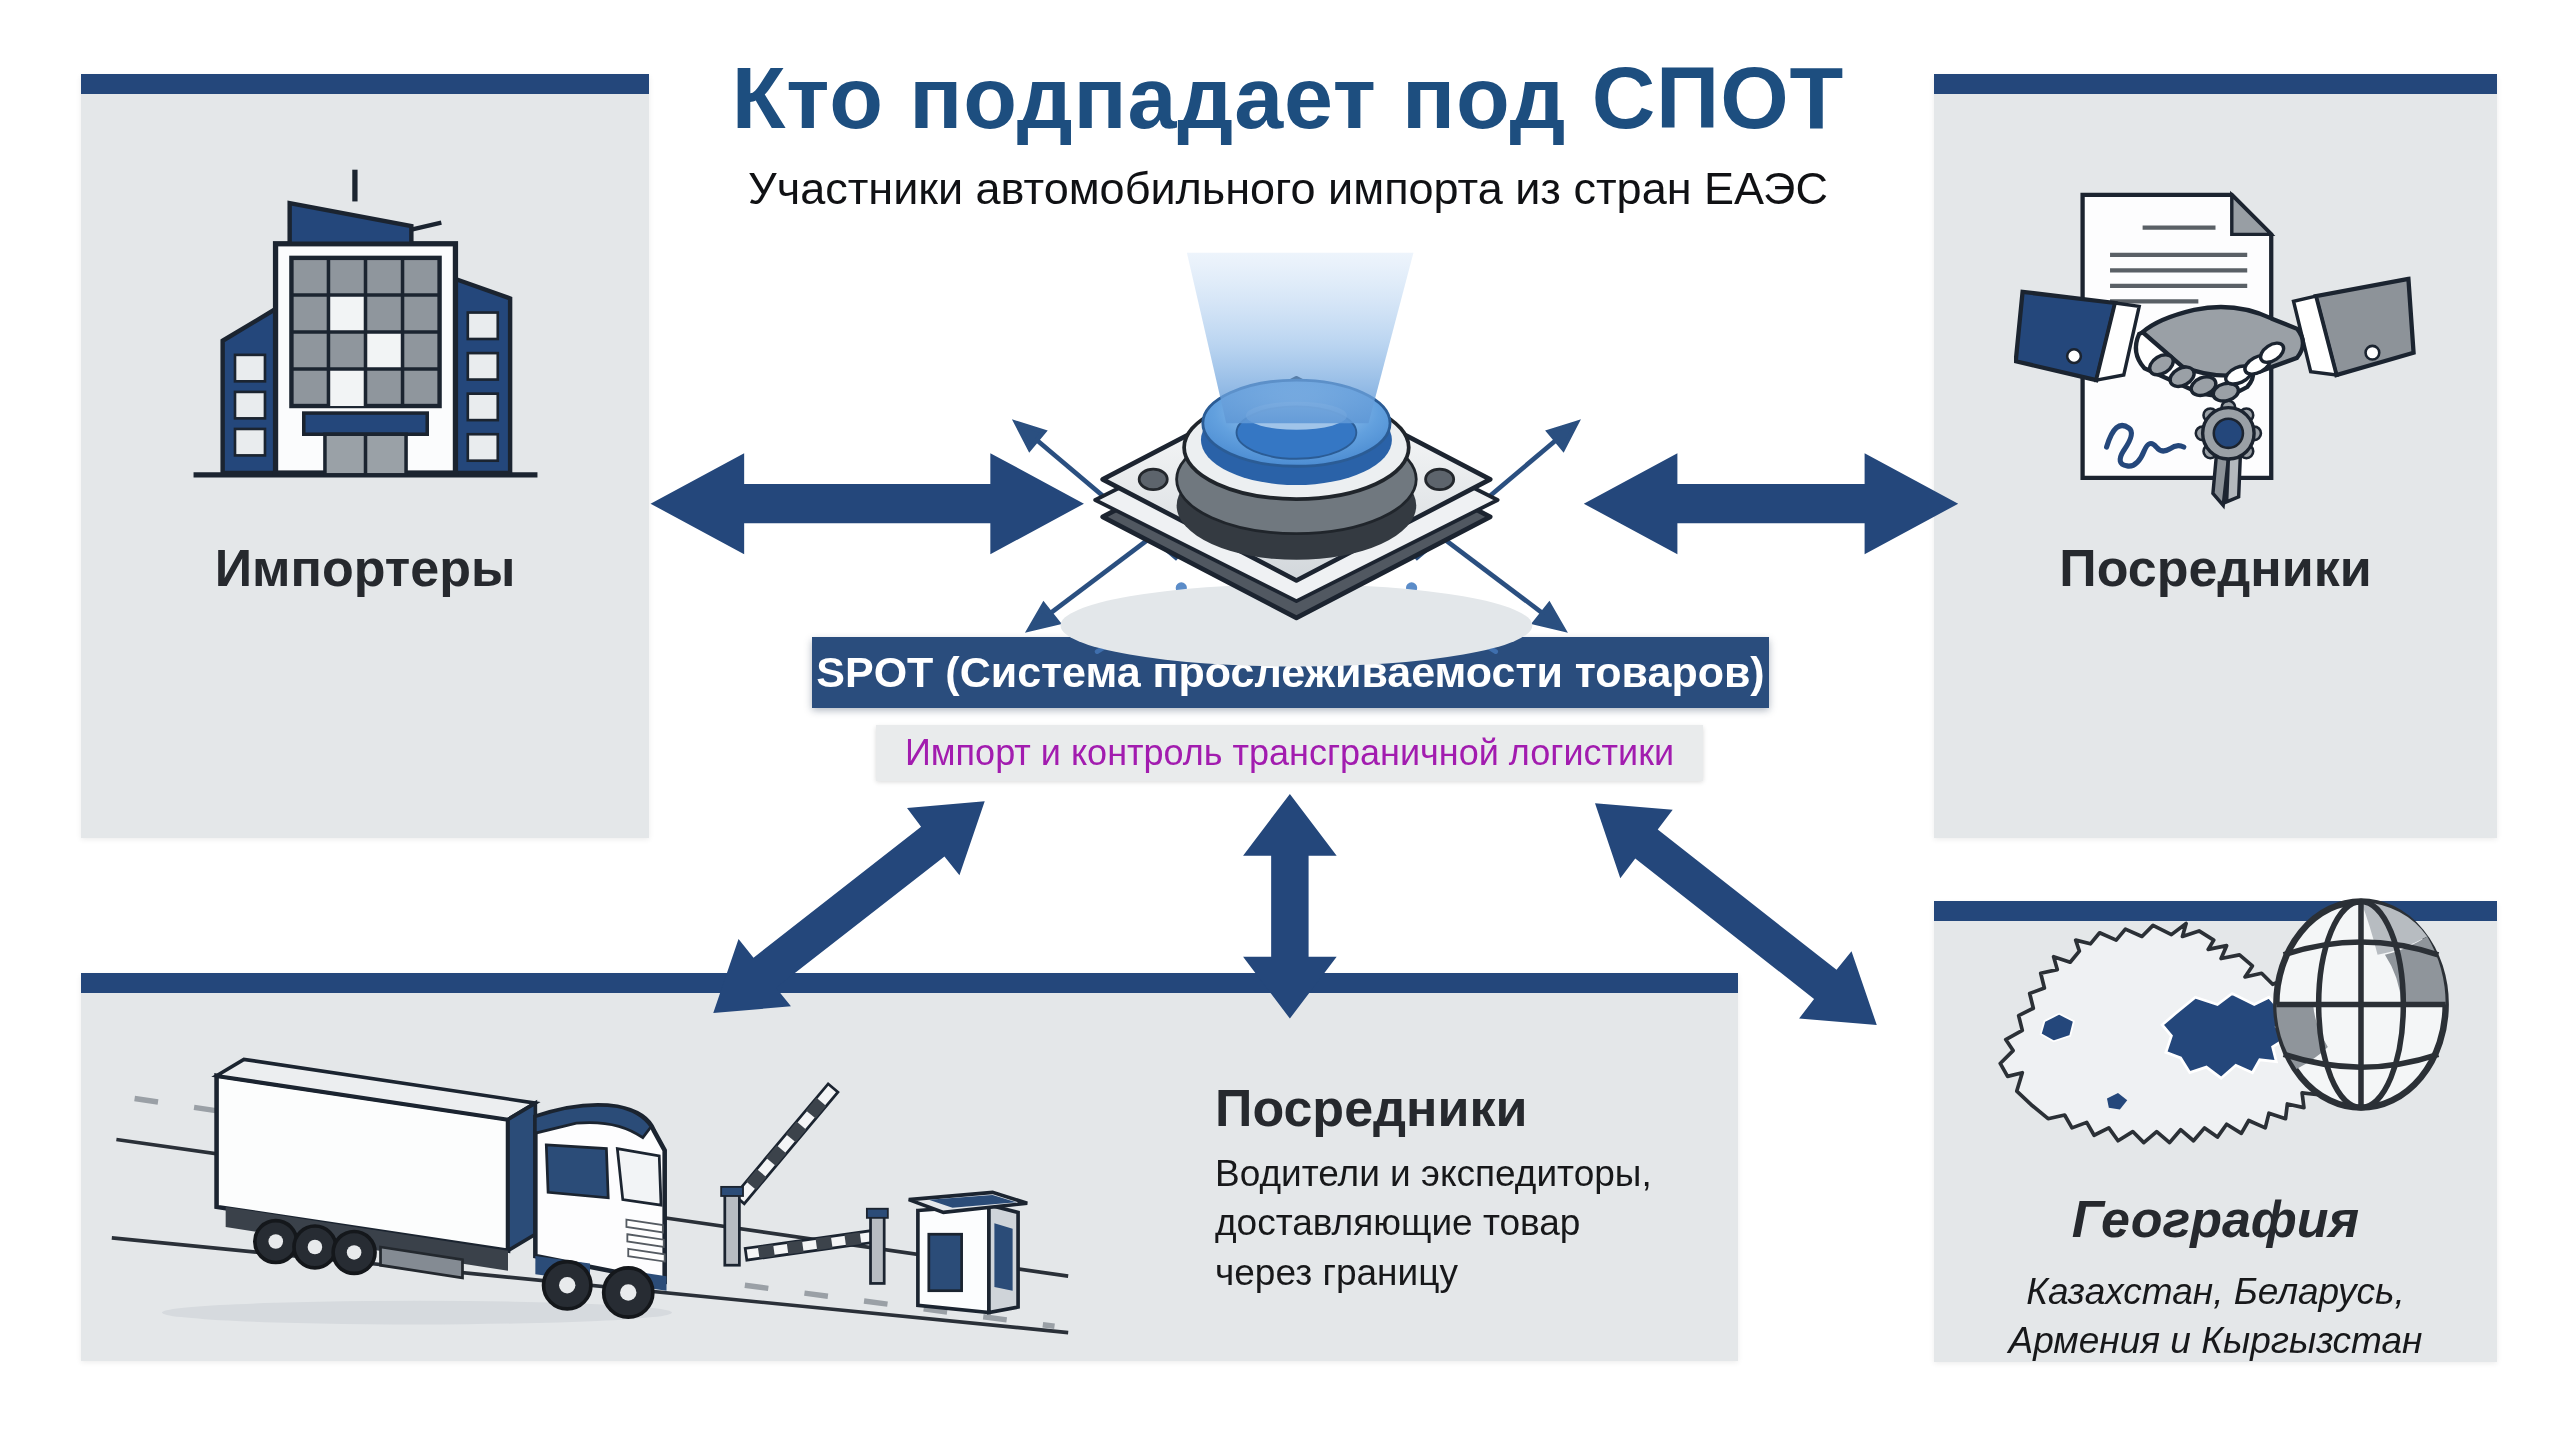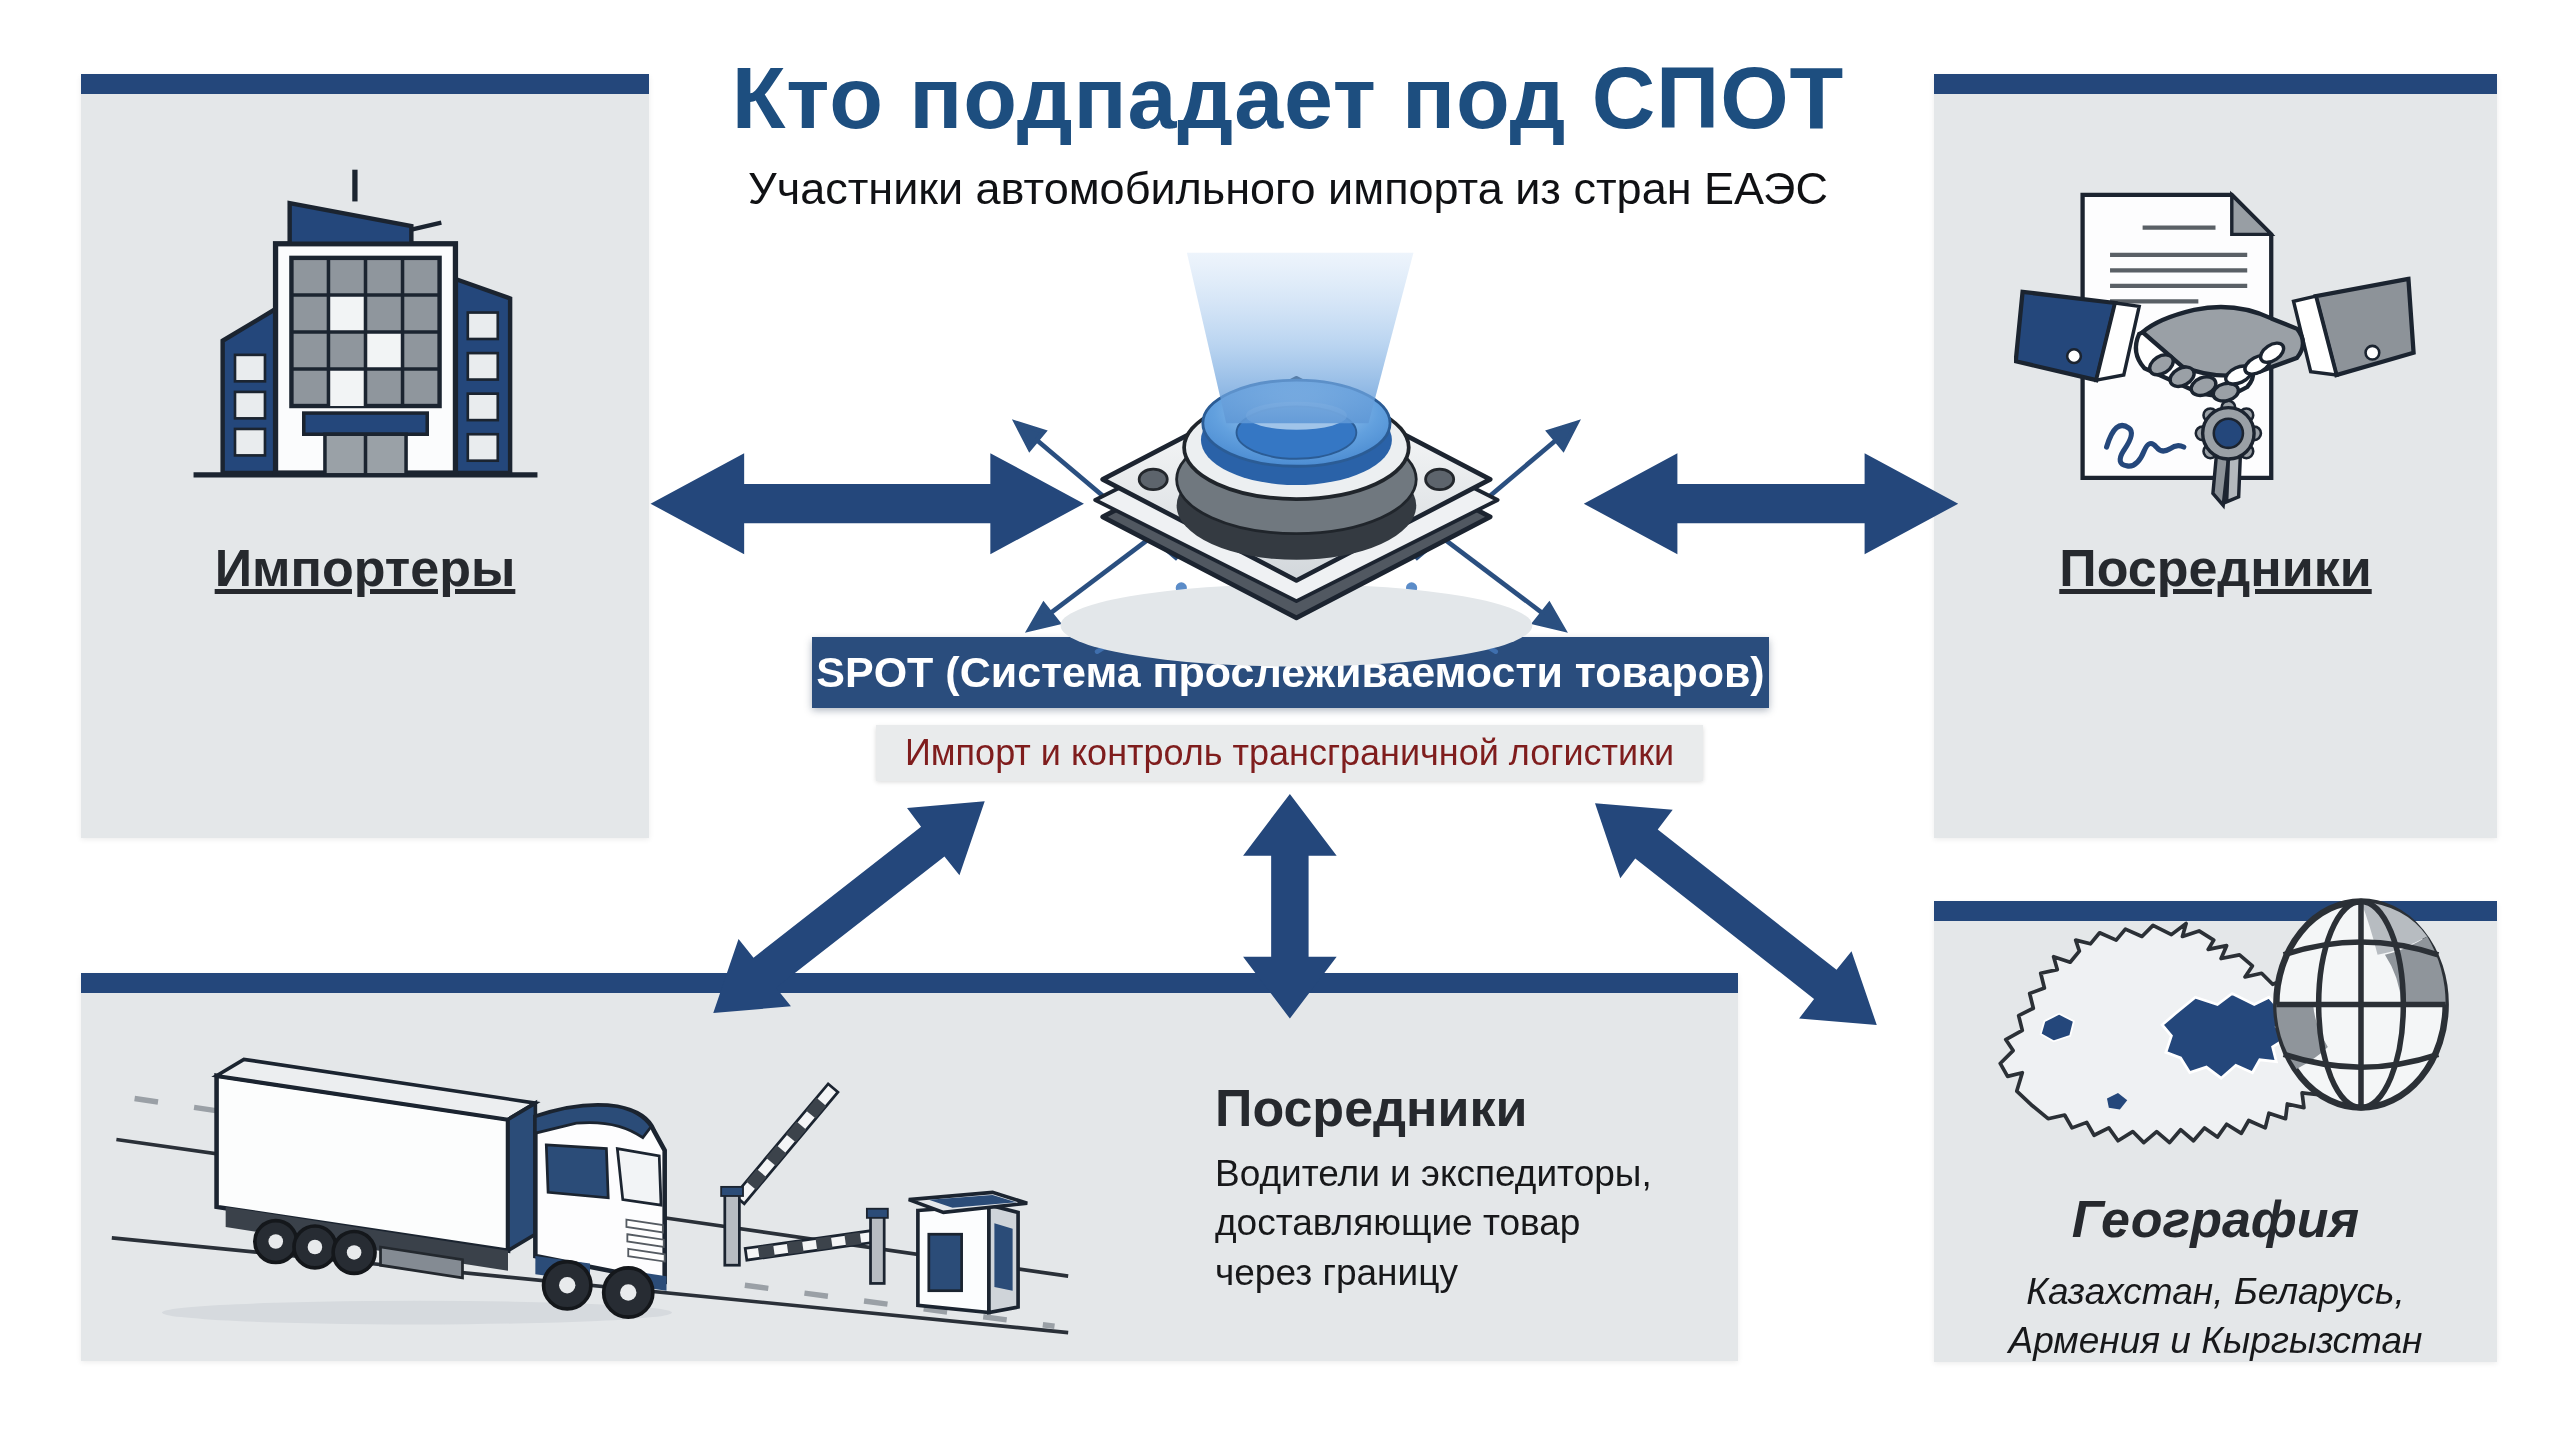--- a/index.html
+++ b/index.html
@@ -23,38 +23,38 @@
     font-size:52px;font-weight:bold;color:#26292e;text-align:center;line-height:1.1;
   }
   .panel-body{
     font-size:37px;color:#17181a;text-align:center;line-height:1.33;white-space:pre-line;
   }
   .icon-block{display:block;margin:51px auto 7.5px auto;}
   .p-importers{left:81px;top:74px;width:568px;height:764px;}
   .p-intermediaries{left:1934px;top:74px;width:563px;height:764px;}
   .p-carriers{left:81px;top:973px;width:1657px;height:388px;}
   .p-geography{left:1934px;top:901px;width:563px;height:461px;}
-  .p-importers .panel-head,.p-intermediaries .panel-head{margin-top:3px;text-decoration:underline;}
+  .p-importers .panel-head,.p-intermediaries .panel-head{margin-top:3px;}
   .p-importers .panel-body,.p-intermediaries .panel-body{margin-top:13px;}
   .carriers-text{position:absolute;left:1134px;top:107px;text-align:left;}
   .carriers-text .panel-head{text-align:left;}
   .carriers-text .panel-body{text-align:left;margin-top:12px;}
   .truck-art{position:absolute;left:7.5px;top:39px;}
   .geo-text{margin-top:270px;font-style:italic;}
   .geo-text .panel-body{margin-top:19px;}
   
   .spot-bar{
     position:absolute;left:812px;top:637px;width:957px;height:71px;z-index:2;
     background:#2a4d7d;color:#ffffff;font-size:43px;font-weight:bold;
     display:flex;align-items:center;justify-content:center;
     box-shadow:0 2.8px 7.5px rgba(20,40,70,0.35);
   }
   .spot-subbar{
     position:absolute;left:876px;top:725px;width:827px;height:56px;z-index:2;
-    background:#e9ebec;color:#7f1d1d;font-size:36px;
+    background:#e9ebec;color:#a21caf;font-size:36px;
     display:flex;align-items:center;justify-content:center;
     box-shadow:0 1.9px 4.7px rgba(0,0,0,0.15);
   }
   
   .overlay{position:absolute;left:0;top:0;z-index:3;pointer-events:none;}
   .mapglobe{position:absolute;left:1945px;top:859px;z-index:4;}
 </style>
 </head>
 <body>
 

